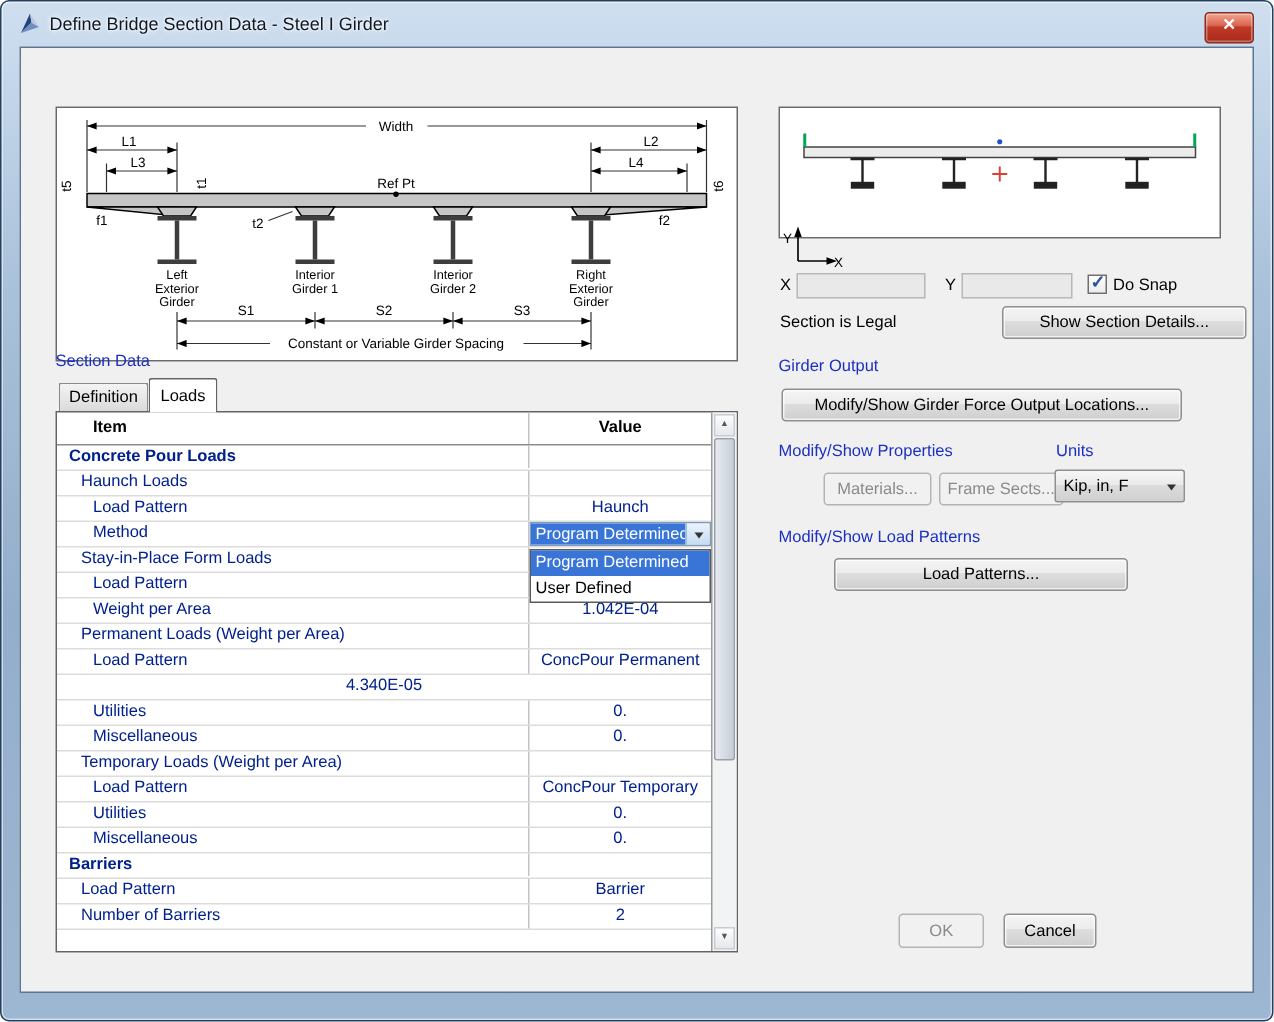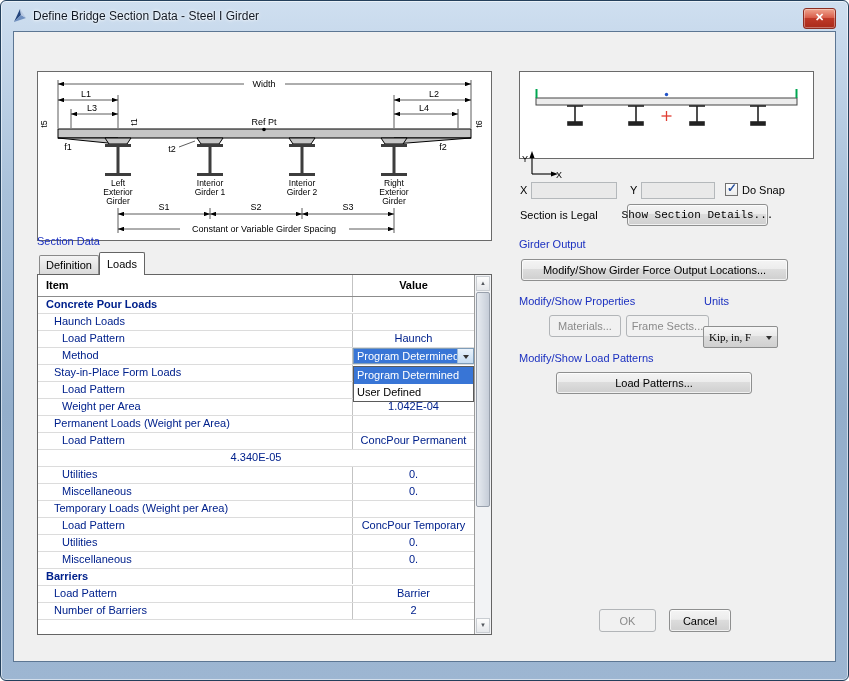--- a/index.html
+++ b/index.html
@@ -40,21 +40,21 @@
   .tab{position:absolute;box-sizing:border-box;display:flex;align-items:center;justify-content:center;
     font-size:11px;color:#000;cursor:default;}
   .tab.inactive{background:linear-gradient(#f4f4f4,#dadada);border:1px solid #8a8a8a;border-bottom:none;
     border-radius:2px 2px 0 0;}
   .tab.active{background:#fff;border:1px solid #646464;border-bottom:none;border-radius:2px 2px 0 0;z-index:5;}
   
   .grid{position:absolute;left:23px;top:242px;width:455px;height:361px;background:#fff;
     border:1px solid #646464;box-sizing:border-box;}
   .grid-header{display:flex;height:22px;box-sizing:border-box;border-bottom:1px solid #8c8c8c;
     margin-right:17px;font-size:11px;font-weight:bold;color:#000;}
-  .gh-item{width:315px;border-right:1px solid #c3c3c3;line-height:21px;padding-left:8px;box-sizing:border-box;}
+  .gh-item{width:315px;border-right:1px solid #c3c3c3;line-height:21px;padding-left:24px;box-sizing:border-box;}
   .gh-value{flex:1;text-align:center;line-height:21px;}
   .grid-body{margin-right:17px;}
   .grid-row{display:flex;height:17px;box-sizing:border-box;border-bottom:1px solid #dcdcdc;
     font-size:11px;color:#00218c;}
   .grid-row.bold{font-weight:bold;flex-direction:column;}
   .cell-item{width:315px;box-sizing:border-box;border-right:1px solid #c3c3c3;line-height:15px;
     white-space:nowrap;overflow:hidden;}
   .cell-value{flex:1;text-align:center;line-height:15px;white-space:nowrap;overflow:hidden;}
   .cell-value.has-combo{position:relative;padding:0;}
   
@@ -235,21 +235,21 @@
     <div class="plain" style="left:506px;top:152px;">X</div>
     <div class="tfield" style="left:517px;top:150px;width:86px;height:17px;"></div>
     <div class="plain" style="left:616px;top:152px;">Y</div>
     <div class="tfield" style="left:627px;top:150px;width:74px;height:17px;"></div>
     <div class="cbx" style="left:711px;top:151px;">
       <span class="check">✓</span>
     </div>
     <div class="plain" style="left:728px;top:152px;">Do Snap</div>
 
     <div class="plain" style="left:506px;top:177px;">Section is Legal</div>
-    <div class="btn" style="left:613px;top:172px;width:141px;height:22px;font-family:Liberation Mono, monospace;">Show Section Details...</div>
+    <div class="btn" style="left:654px;top:172px;width:163px;height:22px;">Show Section Details...</div>
 
     <div class="glabel" style="left:23px;top:203px;">Section Data</div>
 
     <div class="tab inactive" style="left:25px;top:223px;width:60px;height:19px;justify-content:center;">
       <span>Definition</span>
     </div>
     <div class="tab active" style="left:85px;top:220px;width:46px;height:23px;">
       <span>Loads</span>
     </div>
 
@@ -355,21 +355,21 @@
       </div>
     </div>
 
     <div class="glabel" style="left:505px;top:206px;">Girder Output</div>
     <div class="btn" style="left:507px;top:227px;width:267px;height:22px;">Modify/Show Girder Force Output Locations...</div>
 
     <div class="glabel" style="left:505px;top:263px;">Modify/Show Properties</div>
     <div class="glabel" style="left:690px;top:263px;">Units</div>
     <div class="btn disabled" style="left:507px;top:283px;width:72px;height:22px;">Materials...</div>
     <div class="btn disabled" style="left:584px;top:283px;width:83px;height:22px;">Frame Sects...</div>
-    <div class="ucombo" style="left:689px;top:294px;width:75px;height:22px;font-family:Liberation Serif, serif;">
+    <div class="ucombo" style="left:689px;top:281px;width:87px;height:22px;">
       <div class="utext">Kip, in, F</div>
       <div class="uarrow">
           <span class="tri"></span>
         </div>
     </div>
 
     <div class="glabel" style="left:505px;top:320px;">Modify/Show Load Patterns</div>
     <div class="btn" style="left:542px;top:340px;width:196px;height:22px;">Load Patterns...</div>
 
     <div class="btn disabled" style="left:557px;top:577px;width:57px;height:23px;">OK</div>

